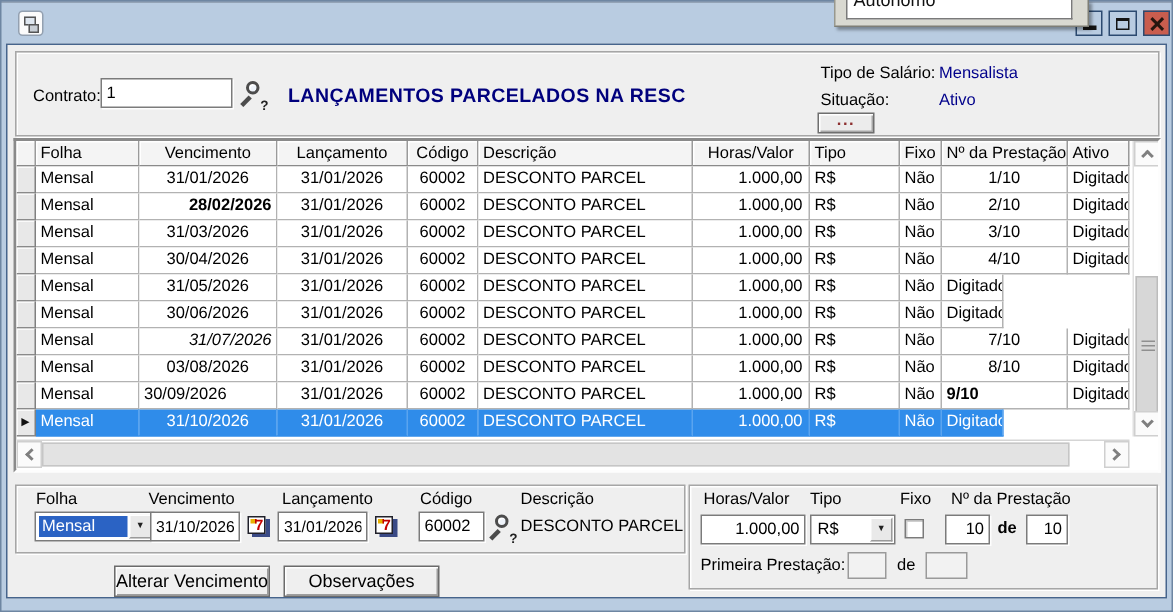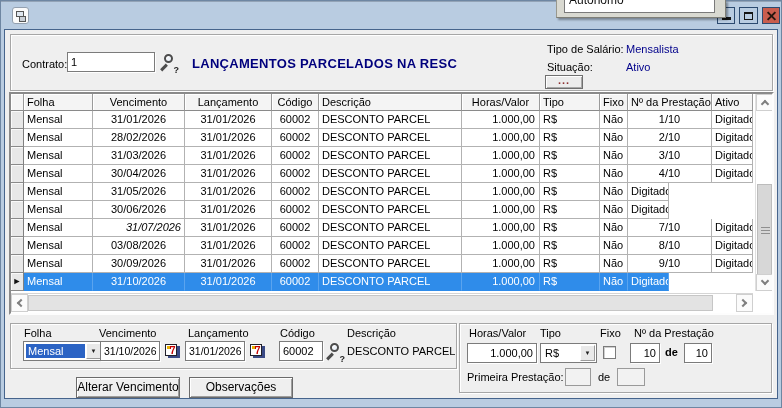--- a/index.html
+++ b/index.html
@@ -169,21 +169,21 @@
               <div class="gcell" style="width: 143px; text-align: left;">DESCONTO PARCEL</div>
               <div class="gcell" style="width: 78px; text-align: right; padding-right: 4px;">1.000,00</div>
               <div class="gcell" style="width: 60px; text-align: left;">R$</div>
               <div class="gcell" style="width: 28px; text-align: left;">Não</div>
               <div class="gcell" style="width: 84px; text-align: center;">1/10</div>
               <div class="gcell" style="width: 41px; text-align: left;">Digitado</div>
             </div>
             <div class="grow">
               <div class="gind"></div>
               <div class="gcell" style="width: 69px; text-align: left;">Mensal</div>
-              <div class="gcell" style="width: 92px; text-align: center;">28/02/2026</div>
+              <div class="gcell" style="width: 92px; text-align: right; font-weight: bold;">28/02/2026</div>
               <div class="gcell" style="width: 87px; text-align: center;">31/01/2026</div>
               <div class="gcell" style="width: 47px; text-align: center;">60002</div>
               <div class="gcell" style="width: 143px; text-align: left;">DESCONTO PARCEL</div>
               <div class="gcell" style="width: 78px; text-align: right; padding-right: 4px;">1.000,00</div>
               <div class="gcell" style="width: 60px; text-align: left;">R$</div>
               <div class="gcell" style="width: 28px; text-align: left;">Não</div>
               <div class="gcell" style="width: 84px; text-align: center;">2/10</div>
               <div class="gcell" style="width: 41px; text-align: left;">Digitado</div>
             </div>
             <div class="grow">
@@ -258,28 +258,28 @@
               <div class="gcell" style="width: 143px; text-align: left;">DESCONTO PARCEL</div>
               <div class="gcell" style="width: 78px; text-align: right; padding-right: 4px;">1.000,00</div>
               <div class="gcell" style="width: 60px; text-align: left;">R$</div>
               <div class="gcell" style="width: 28px; text-align: left;">Não</div>
               <div class="gcell" style="width: 84px; text-align: center;">8/10</div>
               <div class="gcell" style="width: 41px; text-align: left;">Digitado</div>
             </div>
             <div class="grow">
               <div class="gind"></div>
               <div class="gcell" style="width: 69px; text-align: left;">Mensal</div>
-              <div class="gcell" style="width: 92px; text-align: center;">30/09/2026</div>
-              <div class="gcell" style="width: 87px; text-align: center;">31/01/2026</div>
-              <div class="gcell" style="width: 47px; text-align: center;">60002</div>
-              <div class="gcell" style="width: 143px; text-align: left;">DESCONTO PARCEL</div>
-              <div class="gcell" style="width: 78px; text-align: right; padding-right: 4px;">1.000,00</div>
-              <div class="gcell" style="width: 60px; text-align: left;">R$</div>
-              <div class="gcell" style="width: 28px; text-align: left;">Não</div>
-              <div class="gcell" style="width: 84px; text-align: center;">9/10</div>
+              <div class="gcell" style="width: 92px; text-align: left;">30/09/2026</div>
+              <div class="gcell" style="width: 87px; text-align: center;">31/01/2026</div>
+              <div class="gcell" style="width: 47px; text-align: center;">60002</div>
+              <div class="gcell" style="width: 143px; text-align: left;">DESCONTO PARCEL</div>
+              <div class="gcell" style="width: 78px; text-align: right; padding-right: 4px;">1.000,00</div>
+              <div class="gcell" style="width: 60px; text-align: left;">R$</div>
+              <div class="gcell" style="width: 28px; text-align: left;">Não</div>
+              <div class="gcell" style="width: 84px;  font-weight: bold;">9/10</div>
               <div class="gcell" style="width: 41px; text-align: left;">Digitado</div>
             </div>
             <div class="grow selected">
               <div class="gind">►</div>
               <div class="gcell" style="width: 69px; text-align: left;">Mensal</div>
               <div class="gcell" style="width: 92px; text-align: center;">31/10/2026</div>
               <div class="gcell" style="width: 87px; text-align: center;">31/01/2026</div>
               <div class="gcell" style="width: 47px; text-align: center;">60002</div>
               <div class="gcell" style="width: 143px; text-align: left;">DESCONTO PARCEL</div>
               <div class="gcell" style="width: 78px; text-align: right; padding-right: 4px;">1.000,00</div>

